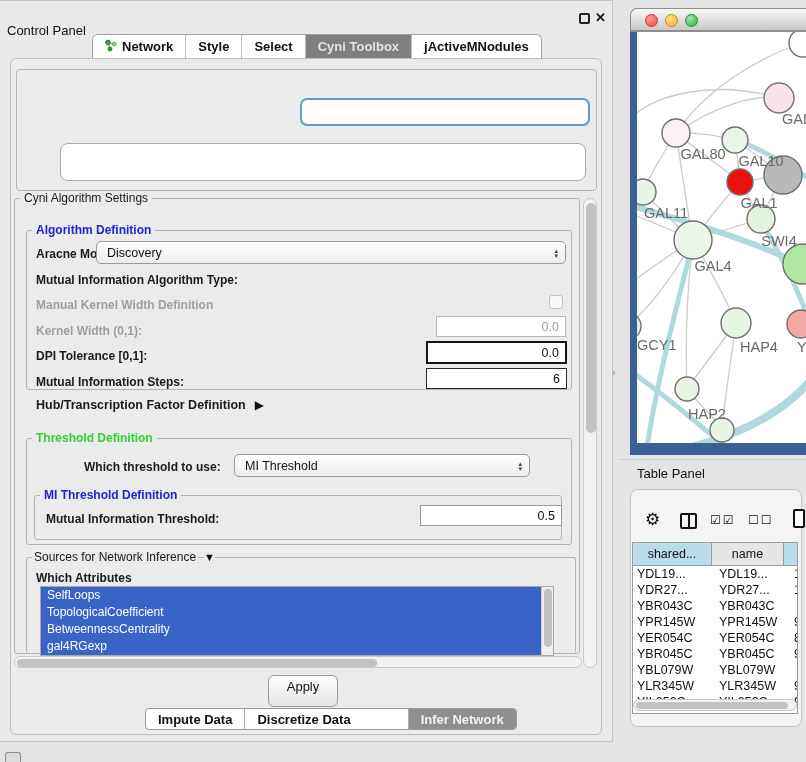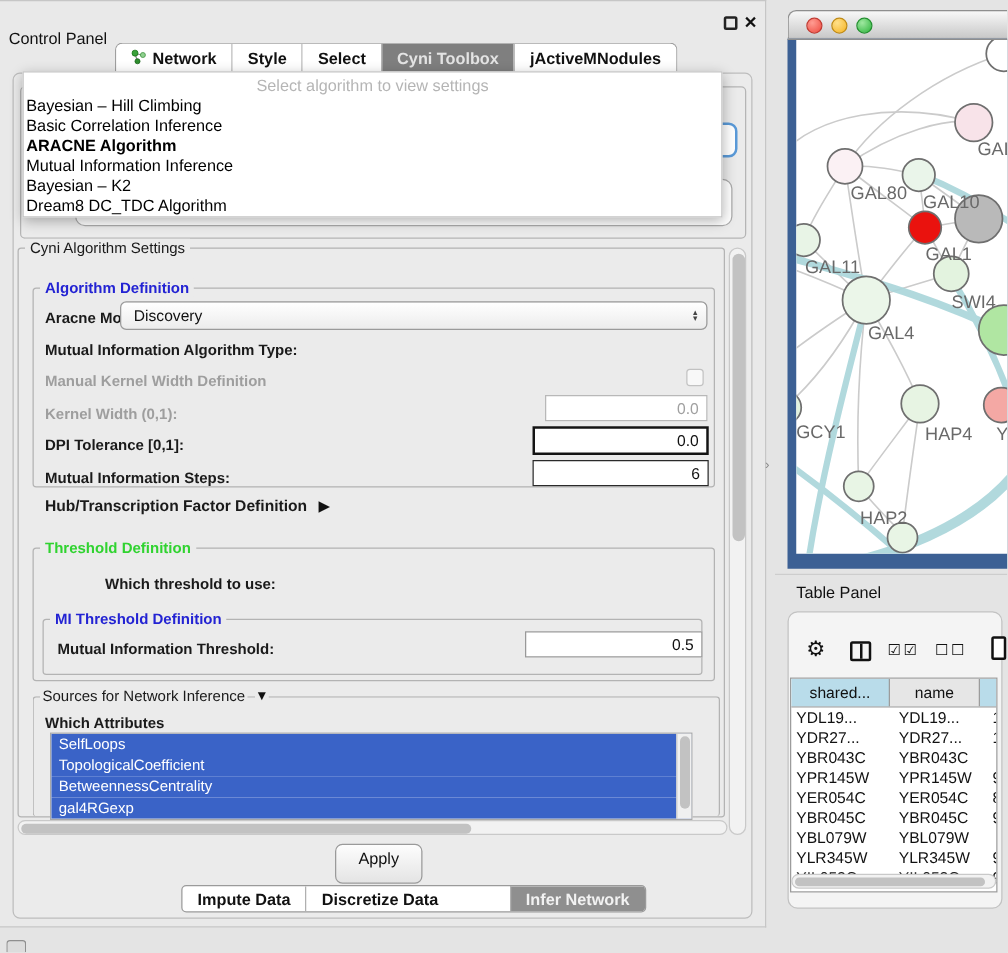--- a/index.html
+++ b/index.html
@@ -108,29 +108,20 @@
           <span>jActiveMNodules</span>
         </div>
     </div>
 
     <div class="abs content-box"></div>
 
     <div class="abs frag-grp"></div>
     <div class="abs frag-combo"></div>
     <div class="abs frag-field"></div>
 
-    <div class="abs dropdown">
-      <div class="dd-prompt">Select algorithm to view settings</div>
-      <div class="dd-item">Bayesian – Hill Climbing</div>
-      <div class="dd-item">Basic Correlation Inference</div>
-      <div class="dd-item bold">ARACNE Algorithm</div>
-      <div class="dd-item">Mutual Information Inference</div>
-      <div class="dd-item">Bayesian – K2</div>
-      <div class="dd-item">Dream8 DC_TDC Algorithm</div>
-    </div>
 
     <div class="abs grp" style="left:14px;top:197px;width:566px;height:456px;"></div>
     <div class="abs grp-lbl plain" style="left:20px;top:190px;">Cyni Algorithm Settings</div>
 
     <div class="abs grp" style="left:26px;top:229px;width:546px;height:160px;"></div>
     <div class="abs grp-lbl blue" style="left:32px;top:222px;">Algorithm Definition</div>
 
     <div class="abs lbl" style="left:36px;top:246px;">Aracne Mode:</div>
     <div class="abs combo" style="left:96px;top:240px;width:470px;height:23px;">
       <span>Discovery</span>
@@ -156,20 +147,27 @@
 
     <div class="abs" style="left:36px;top:397px;display:flex;align-items:center;gap:9px;">
       <span class="lbl" style="font-size:12.5px;">Hub/Transcription Factor Definition</span>
       <span style="font-size:12px;color:#111;">▶</span>
     </div>
 
     <div class="abs grp" style="left:26px;top:437px;width:546px;height:107px;"></div>
     <div class="abs grp-lbl green" style="left:32px;top:430px;">Threshold Definition</div>
 
     <div class="abs lbl" style="left:84px;top:459px;">Which threshold to use:</div>
+    <div class="abs combo" style="left:234px;top:453px;width:296px;height:23px;">
+      <span>MI Threshold</span>
+      <span class="arrows">
+          <span>▴</span>
+          <span>▾</span>
+        </span>
+    </div>
 
     <div class="abs grp" style="left:34px;top:494px;width:528px;height:45px;"></div>
     <div class="abs grp-lbl blue" style="left:40px;top:487px;">MI Threshold Definition</div>
     <div class="abs lbl" style="left:46px;top:511px;">Mutual Information Threshold:</div>
     <div class="abs field" style="left:420px;top:504px;width:142px;height:21px;border:1px solid #999;">0.5</div>
 
     <div class="abs grp" style="left:26px;top:556px;width:550px;height:96px;border-bottom:none;"></div>
     <div class="abs" style="left:32px;top:549px;display:flex;align-items:center;gap:6px;z-index:2;">
       <span class="grp-lbl plain" style="padding:0 2px;">Sources for Network Inference</span>
       <span style="font-size:11px;color:#111;background:#ebebeb;">▼</span>

